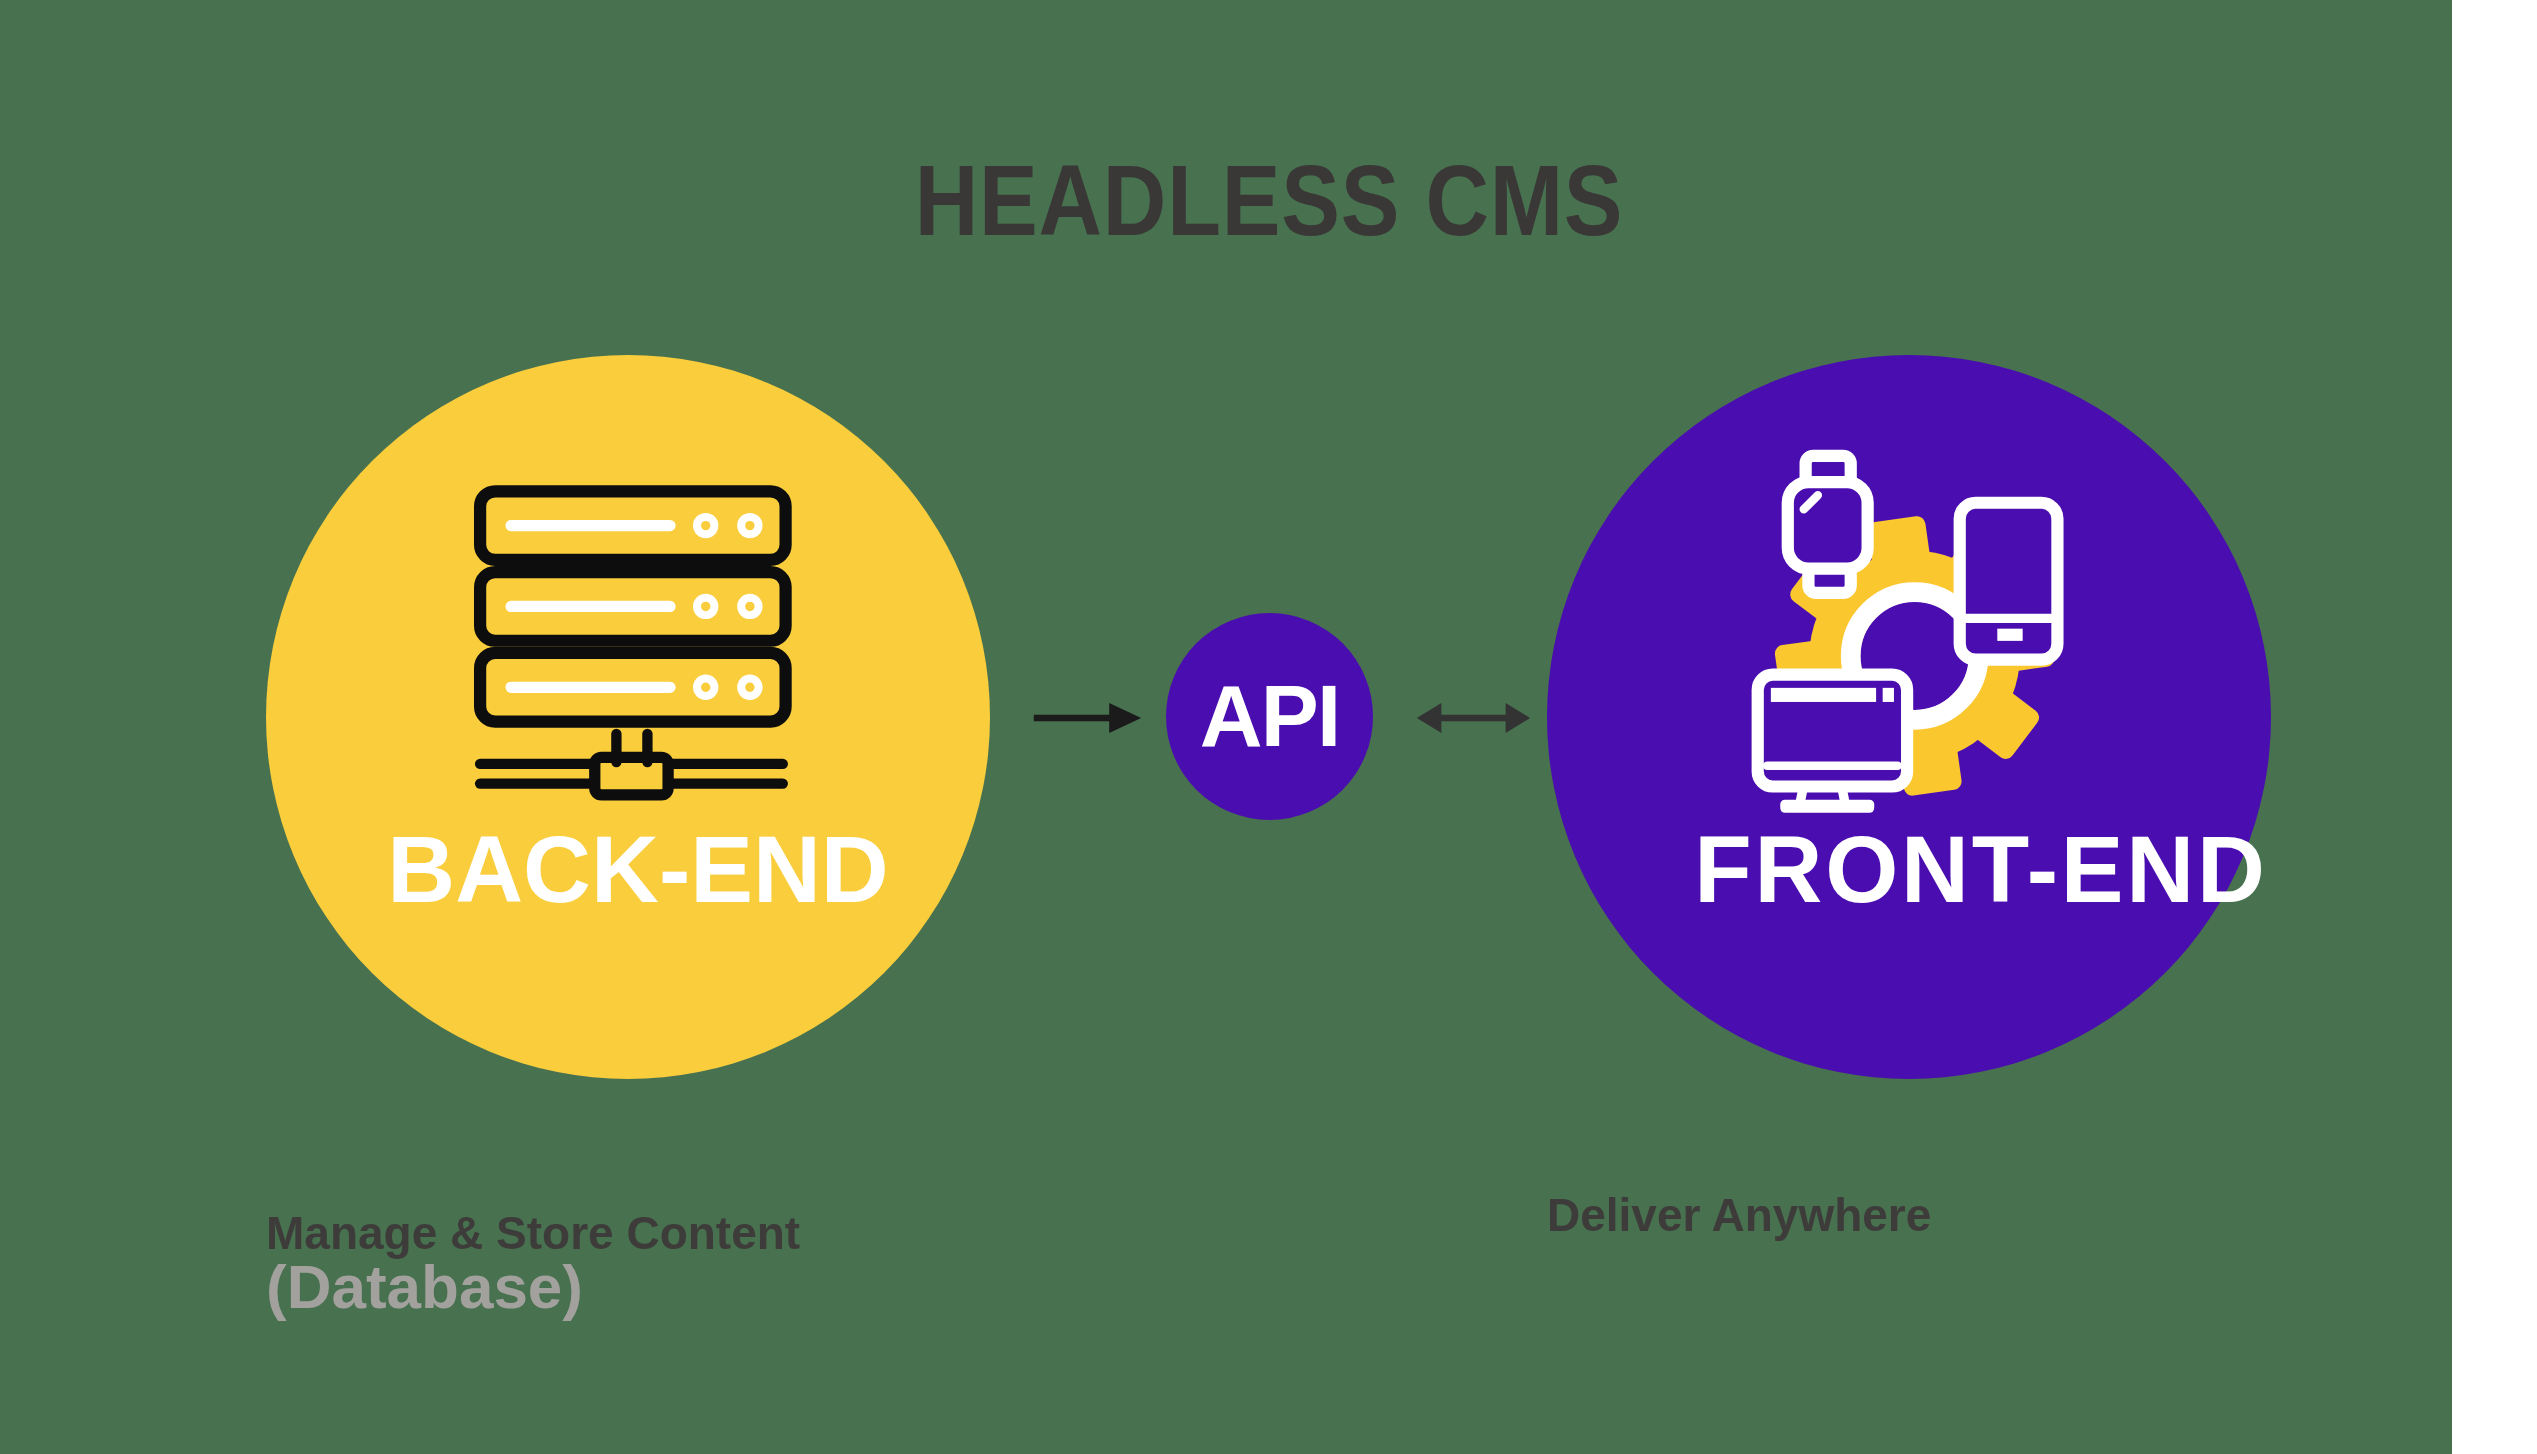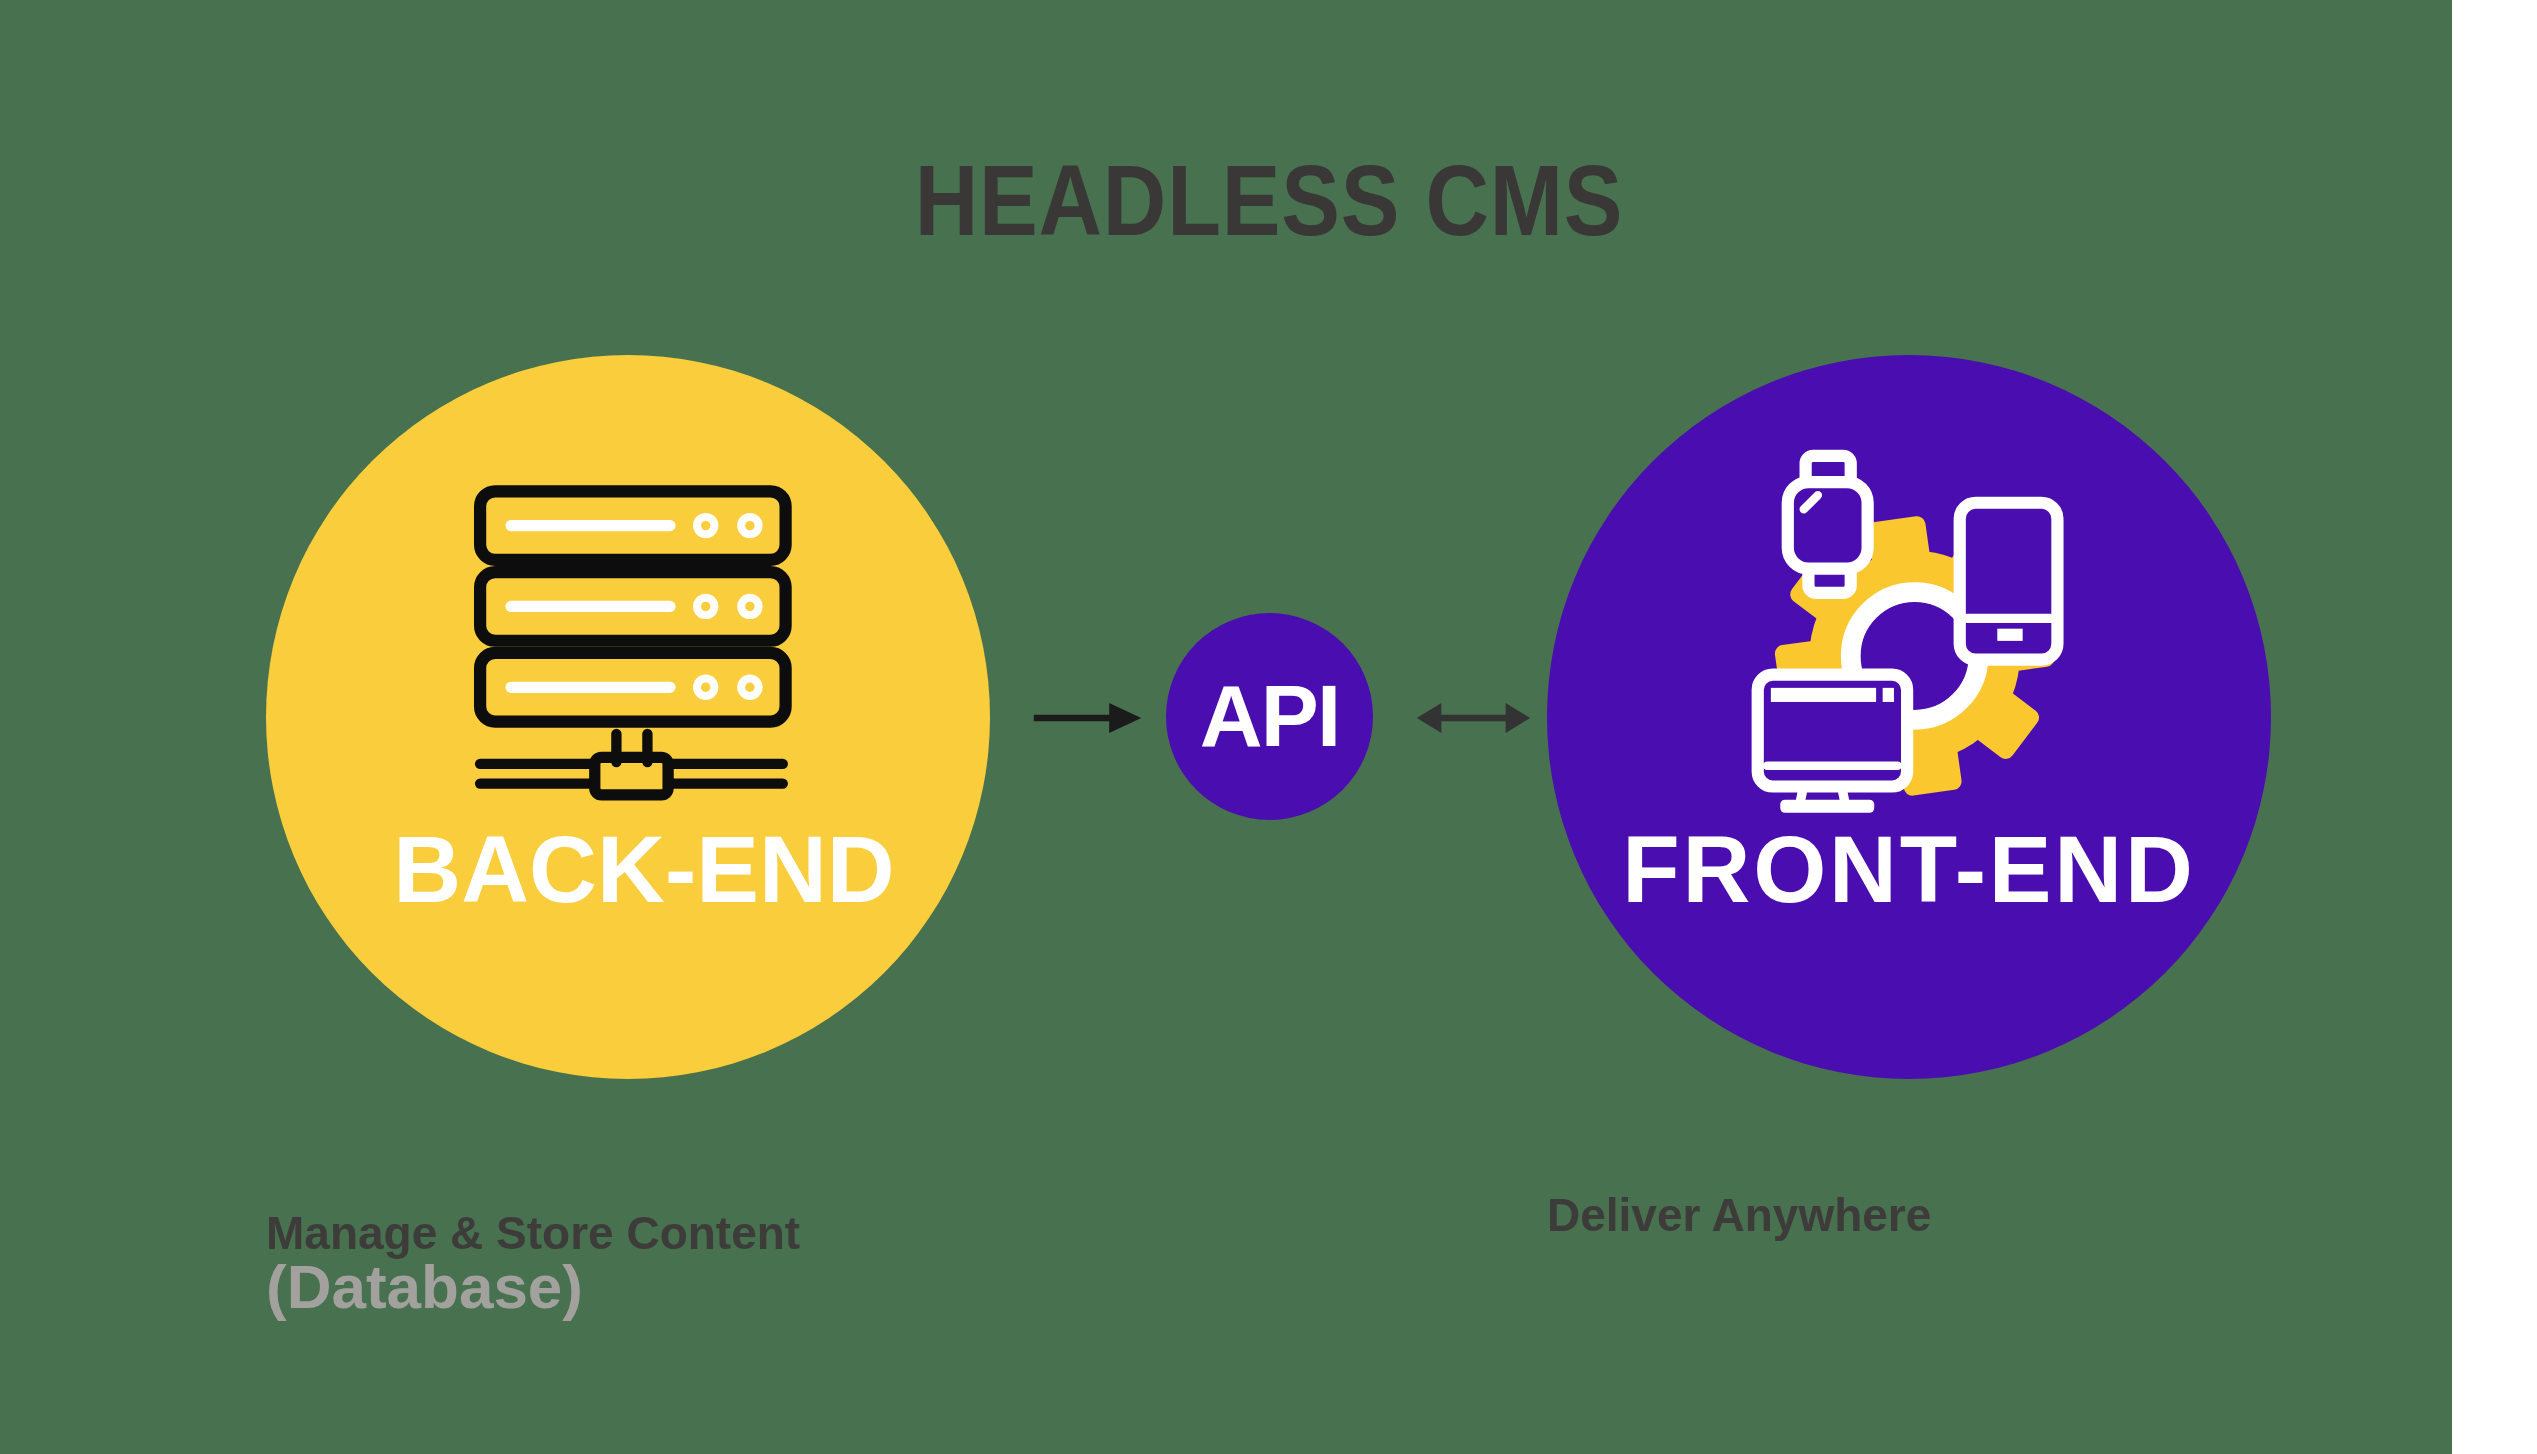--- a/index.html
+++ b/index.html
@@ -16,22 +16,22 @@
   }
   .circle { position:absolute; border-radius:50%; }
   .backend-circle  { left:266px;  top:355px; width:724px; height:724px; background:var(--yellow); }
   .frontend-circle { left:1547px; top:355px; width:724px; height:724px; background:var(--purple); }
   .api-circle      { left:1166px; top:613px; width:207px; height:207px; background:var(--purple); }
 
   .big-label {
     position:absolute; top:823px; width:724px; line-height:1;
     text-align:center; font-weight:bold; font-size:94px; color:#fff;
   }
-  .backend-label  { left:282px;  letter-spacing:0px; }
-  .frontend-label { left:1547px; letter-spacing:2.8px; }
+  .backend-label  { left:276px;  letter-spacing:0px; }
+  .frontend-label { left:1619px; letter-spacing:2.8px; }
   .api-label {
     position:absolute; left:1166px; top:672px; width:207px; line-height:1;
     text-align:center; font-weight:bold; font-size:87px; letter-spacing:-1.9px; color:#fff;
   }
 
   .caption { position:absolute; width:724px; line-height:54px; font-weight:bold; }
   .caption-backend  { left:266px;  top:1206px; }
   .caption-frontend { left:1547px; top:1188px; }
   .cap-main { font-size:46px; color:var(--captionDark); }
   .cap-sub  { font-size:62px; color:var(--captionMuted); }

